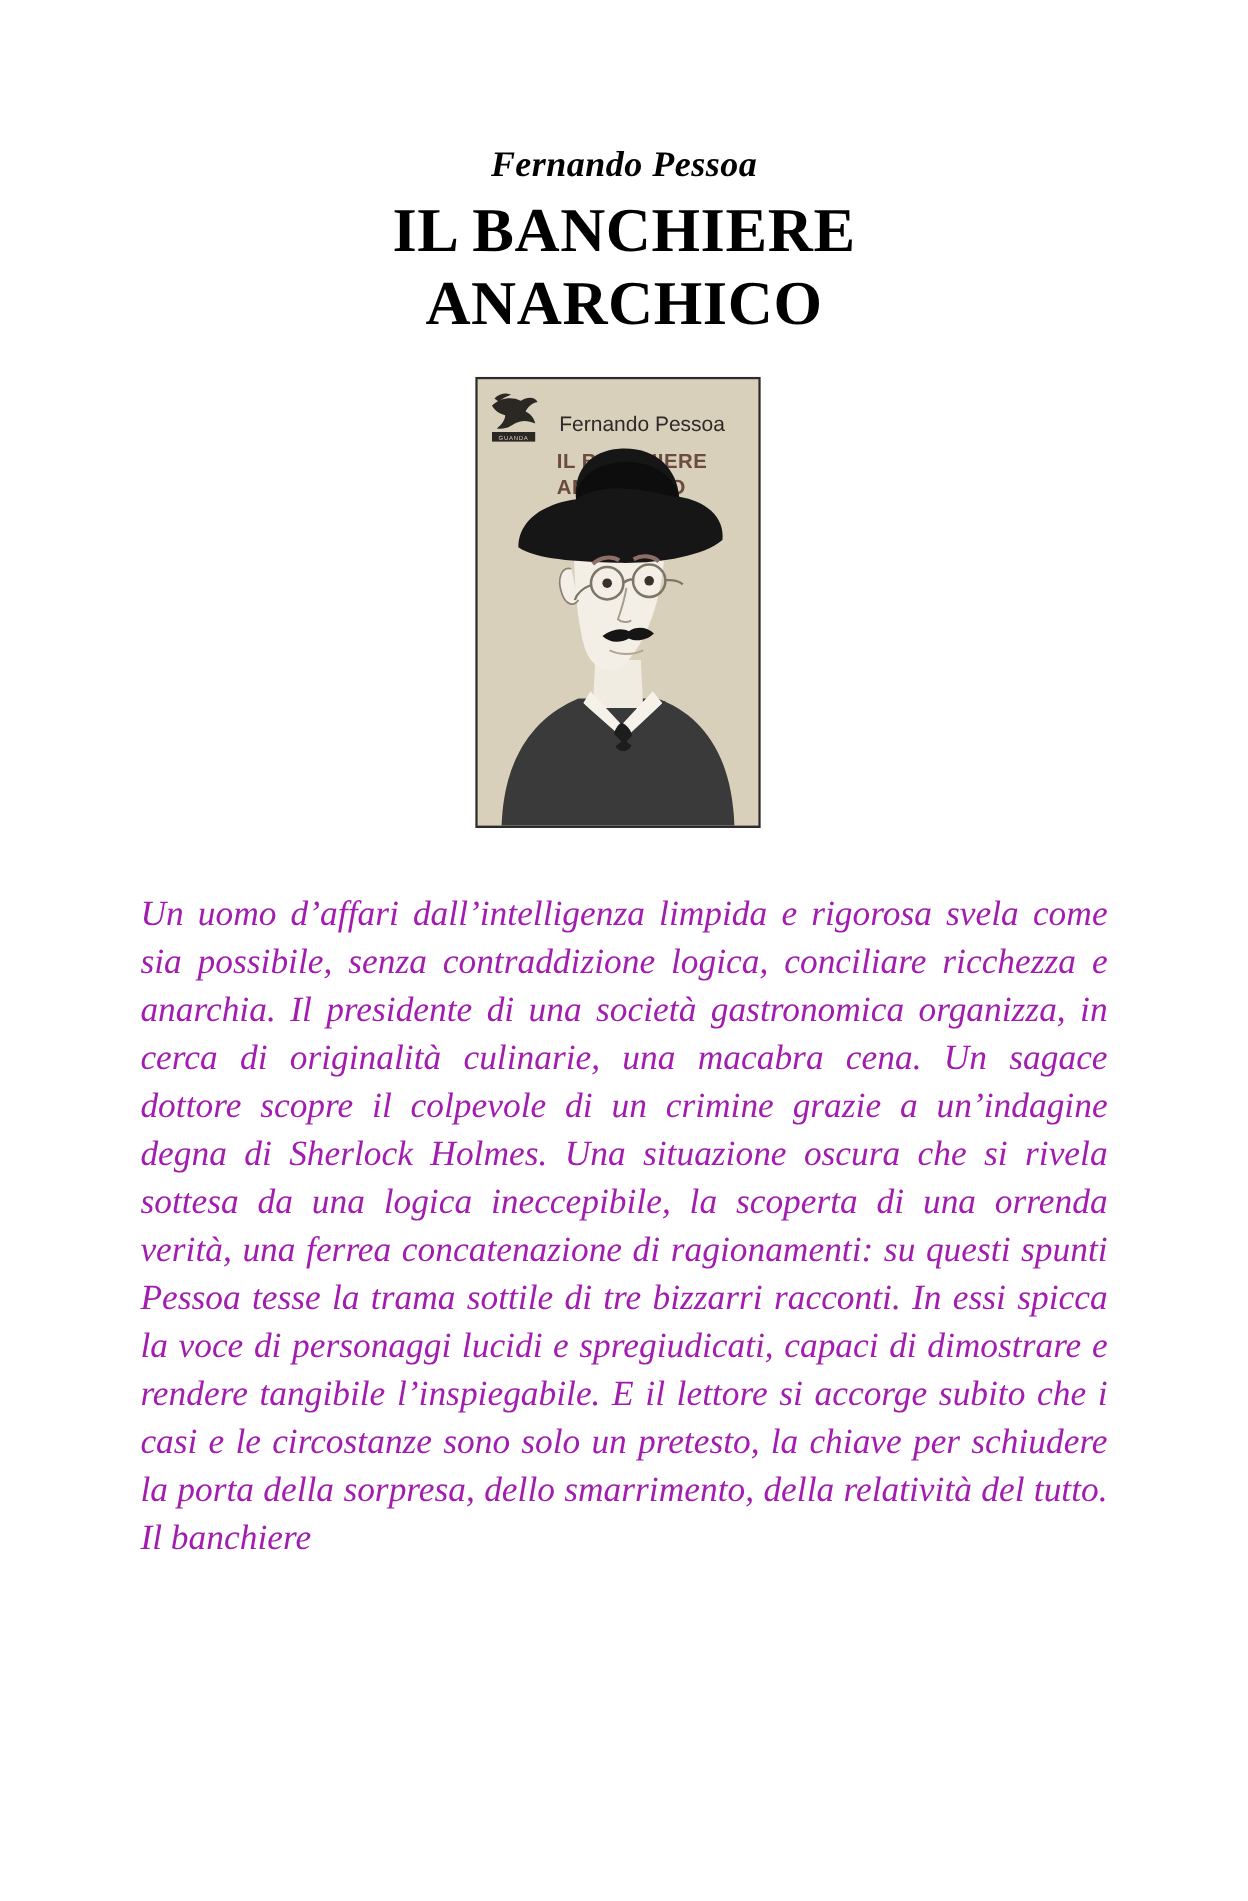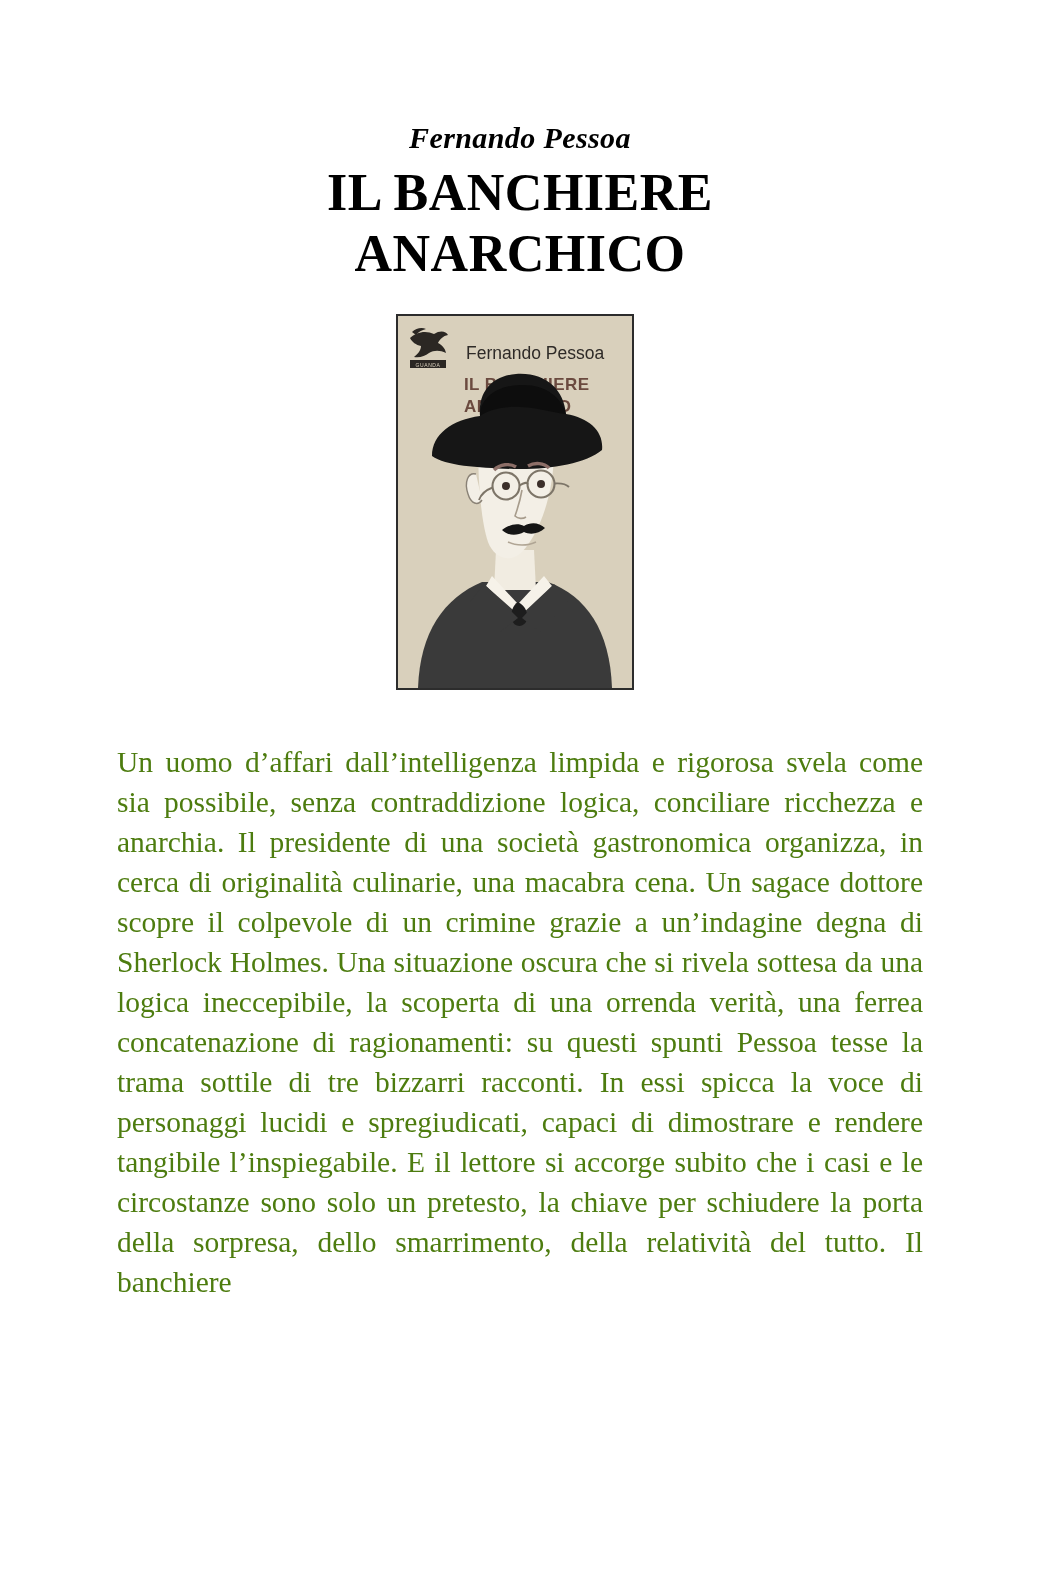--- a/index.html
+++ b/index.html
@@ -57,25 +57,26 @@
     height: 376px;
   }
   .cover-svg { display: block; width: 100%; height: 100%; }
 
   
   .blurb {
     position: absolute;
     left: 117px;
     top: 742px;
     width: 806px;
+    font-style: italic;
     font-size: 29.5px;
     line-height: 40px;
     text-align: justify;
     text-justify: inter-word;
-    color: #4d7c0f;
+    color: #a21caf;
     hyphens: none;
   }
   .blurb > span { display: inline; }
 </style>
 </head>
 <body>
 
 <div class="page">
 
   <div class="titleblock">

